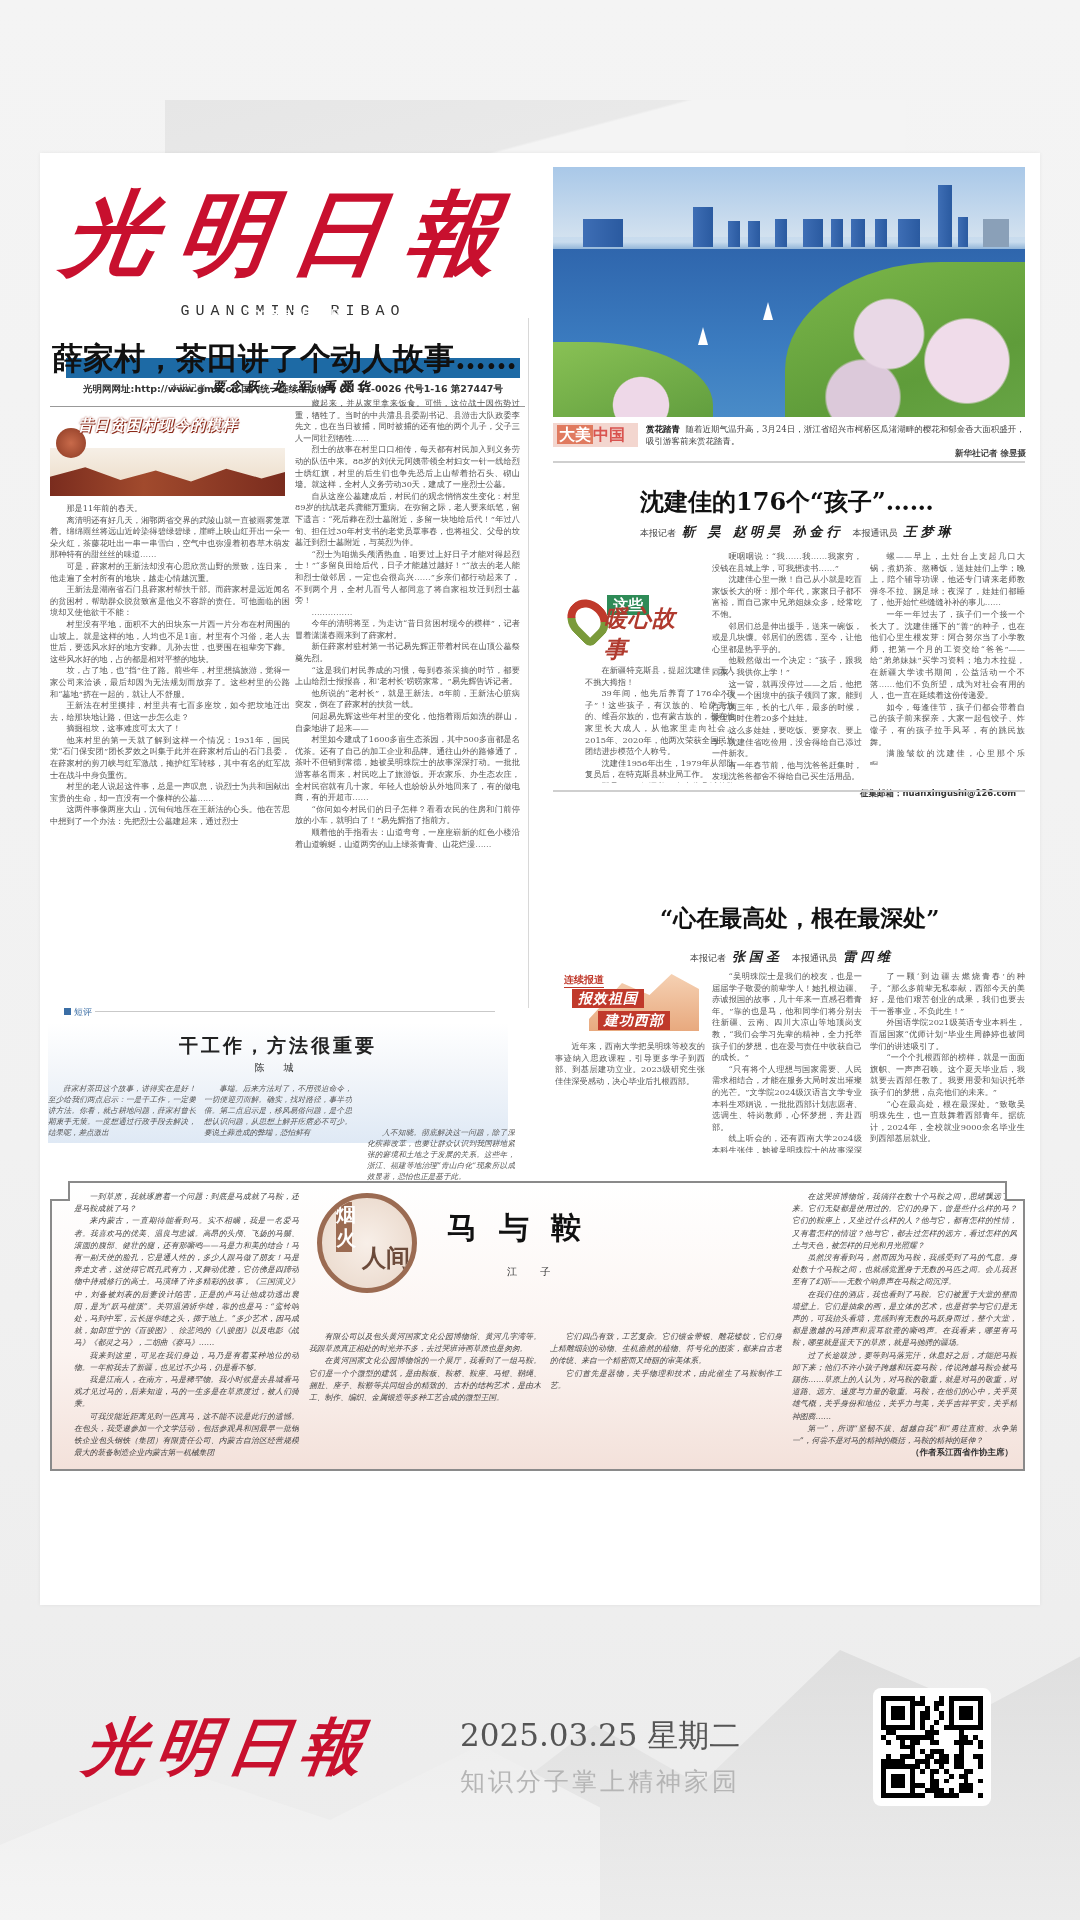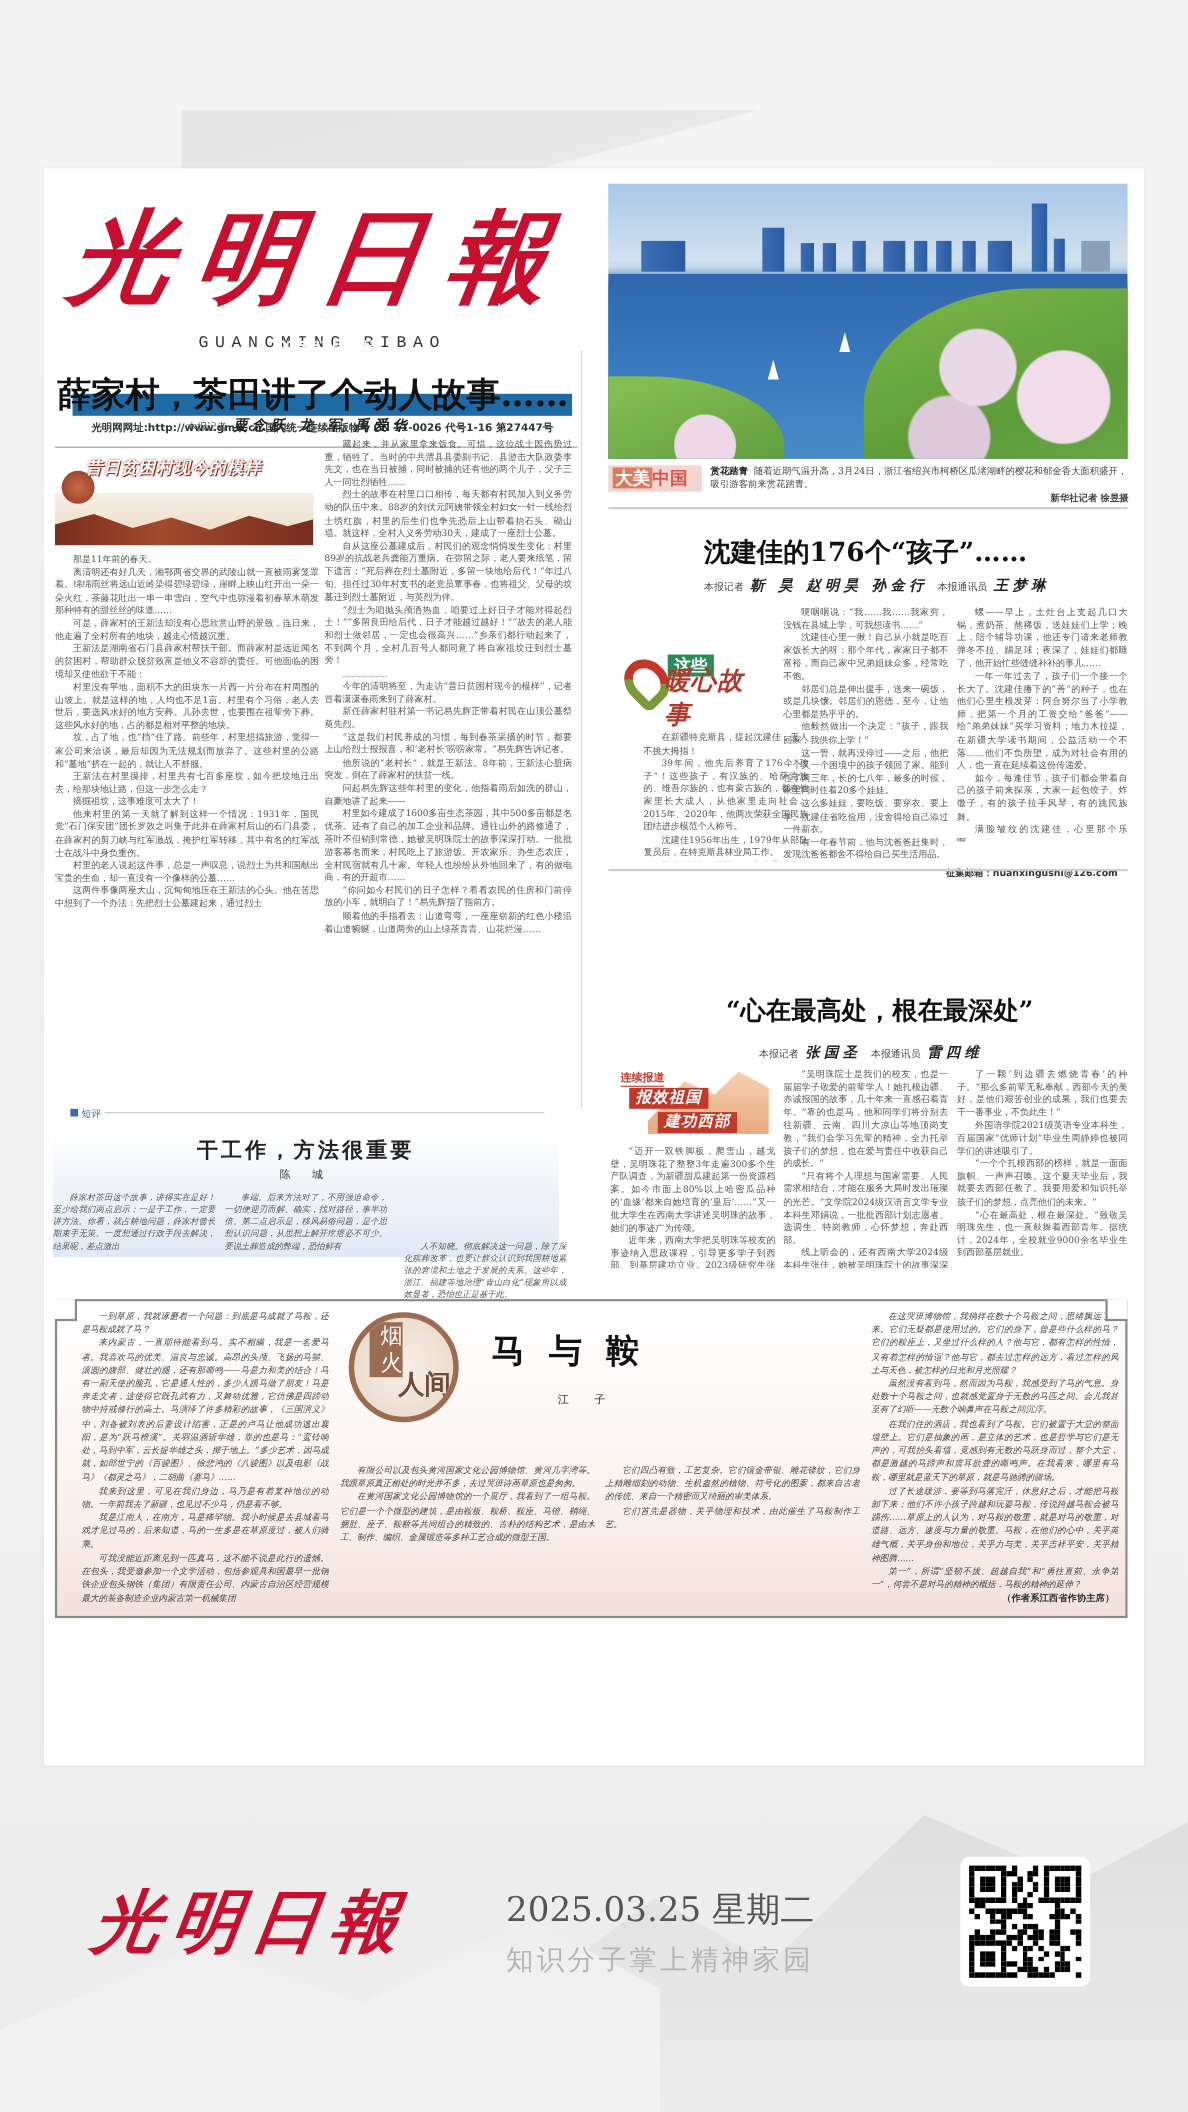--- a/index.html
+++ b/index.html
@@ -103,21 +103,21 @@
   .inset3 .lbl2 { position: absolute; left: 34px; top: 40px; background: #c0392b; color: #fff; font-family: "DejaVu Sans", sans-serif; font-weight: bold; font-style: italic; font-size: 14px; padding: 0 6px; line-height: 19px; letter-spacing: 1px; }
   
   .essay {
     position: absolute; left: 10px; top: 1028px; width: 975px; height: 290px;
     background: linear-gradient(180deg,#fff 0%,#fbf3f0 60%,#f3e1da 100%);
     border: 2px solid #8a8a8a;
   }
   .essay::before { content: ""; position: absolute; left: -2px; top: -2px; width: 18px; height: 18px; border-right: 2px solid #8a8a8a; border-bottom: 2px solid #8a8a8a; background: #fff; }
   .essay::after { content: ""; position: absolute; right: -2px; top: -2px; width: 18px; height: 18px; border-left: 2px solid #8a8a8a; border-bottom: 2px solid #8a8a8a; background: #fff; }
   .yanhuo { position: absolute; left: 265px; top: 10px; width: 100px; height: 100px; border-radius: 50%; border: 5px solid #9b6b52; background: radial-gradient(circle,#f8efe8,#e8d6c8); overflow: hidden; }
-  .yanhuo .c1 { position: absolute; left: 14px; top: 4px; width: 30px; height: 50px; background: #9b6b52; color: #fff; font-size: 20px; font-weight: normal; text-align: right; line-height: 24px; }
+  .yanhuo .c1 { position: absolute; left: 14px; top: 4px; width: 16px; height: 50px; background: #9b6b52; color: #fff; font-size: 20px; font-weight: bold; text-align: right; line-height: 24px; }
   .yanhuo .c2 { position: absolute; left: 40px; top: 48px; font-size: 24px; font-weight: bold; color: #6b4a3a; line-height: 24px; }
   .essay-title { position: absolute; left: 395px; top: 25px; font-family: "DejaVu Serif", serif; font-weight: bold; font-size: 30px; letter-spacing: 22px; color: #111; }
   .essay-author { position: absolute; left: 455px; top: 82px; font-size: 10px; letter-spacing: 10px; color: #333; }
   .essay-col { position: absolute; font-size: 7.8px; line-height: 12.2px; color: #444; text-align: justify; overflow: hidden; font-style: italic; }
   .essay-col p { text-indent: 2em; }
   .essay-credit { position: absolute; right: 10px; bottom: 10px; font-family: "DejaVu Sans", sans-serif; font-weight: bold; font-size: 8.5px; color: #333; }
   
   .footer-mtn { position: absolute; left: 0; top: 1610px; width: 1080px; height: 310px; overflow: hidden; }
   .fm1 { position: absolute; left: 420px; top: 10px; width: 700px; height: 300px; background: linear-gradient(180deg,#d9d9d9,#ececec); clip-path: polygon(0 80%,25% 35%,40% 55%,60% 10%,80% 30%,100% 5%,100% 100%,0 100%); opacity: 0.8; }
   .fm2 { position: absolute; left: 0; top: 60px; width: 600px; height: 250px; background: linear-gradient(180deg,#ececec,#f4f4f4); clip-path: polygon(0 70%,30% 40%,55% 60%,80% 30%,100% 55%,100% 100%,0 100%); }
@@ -277,21 +277,20 @@
     <span>本报记者</span><b>张国圣</b>
     <span>本报通讯员</span><b>雷四维</b>
   </div>
   <div class="inset3">
     <div class="mtn"></div>
     <div class="lbl0">连续报道</div>
     <div class="lbl1">报效祖国</div>
     <div class="lbl2">建功西部</div>
   </div>
   <div class="body-col" style="left:515px; top:888px; width:150px; height:112px;">
-    <p>“迈开一双铁脚板，爬雪山，越戈壁，吴明珠花了整整3年走遍300多个生产队调查，为新疆甜瓜建起第一份资源档案。如今市面上80%以上哈密瓜品种的‘血缘’都来自她培育的‘皇后’……”又一批大学生在西南大学讲述吴明珠的故事，她们的事迹广为传颂。</p>
     <p>近年来，西南大学把吴明珠等校友的事迹纳入思政课程，引导更多学子到西部、到基层建功立业。2023级研究生张佳佳深受感动，决心毕业后扎根西部。</p>
   </div>
   <div class="body-col" style="left:672px; top:818px; width:150px; height:182px;">
     <p>“吴明珠院士是我们的校友，也是一届届学子敬爱的前辈学人！她扎根边疆、赤诚报国的故事，几十年来一直感召着青年。”靠的也是马，他和同学们将分别去往新疆、云南、四川大凉山等地顶岗支教，“我们会学习先辈的精神，全力托举孩子们的梦想，也在爱与责任中收获自己的成长。”</p>
     <p>“只有将个人理想与国家需要、人民需求相结合，才能在服务大局时发出璀璨的光芒。”文学院2024级汉语言文学专业本科生邓娟说，一批批西部计划志愿者、选调生、特岗教师，心怀梦想，奔赴西部。</p>
     <p>线上听会的，还有西南大学2024级本科生张佳，她被吴明珠院士的故事深深打动，决心以吴明珠院士为榜样，扎根西部，把论文写在祖国大地上……</p>
   </div>
   <div class="body-col" style="left:830px; top:818px; width:155px; height:182px;">
     <p>了一颗‘到边疆去燃烧青春’的种子。“那么多前辈无私奉献，西部今天的美好，是他们艰苦创业的成果，我们也要去干一番事业，不负此生！”</p>
     <p>外国语学院2021级英语专业本科生，百届国家“优师计划”毕业生周静婷也被同学们的讲述吸引了。</p>

